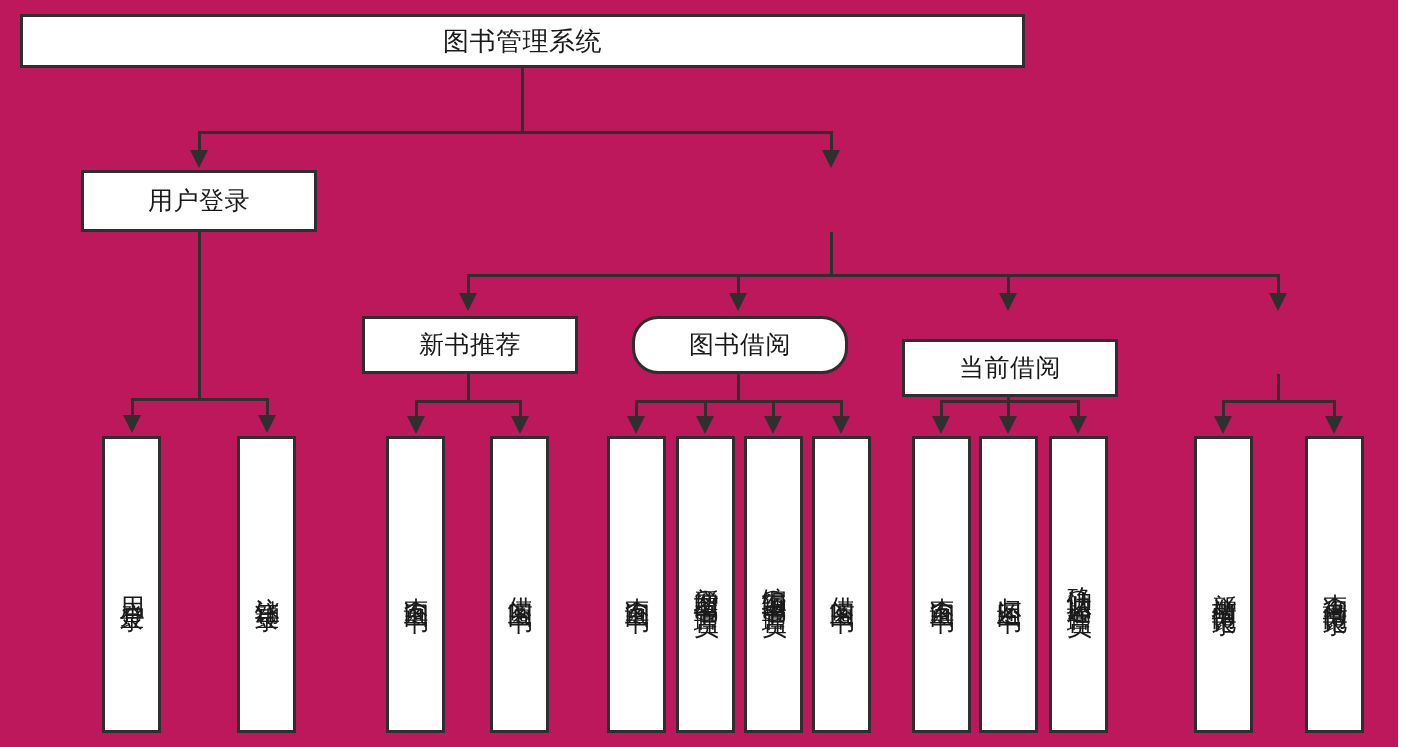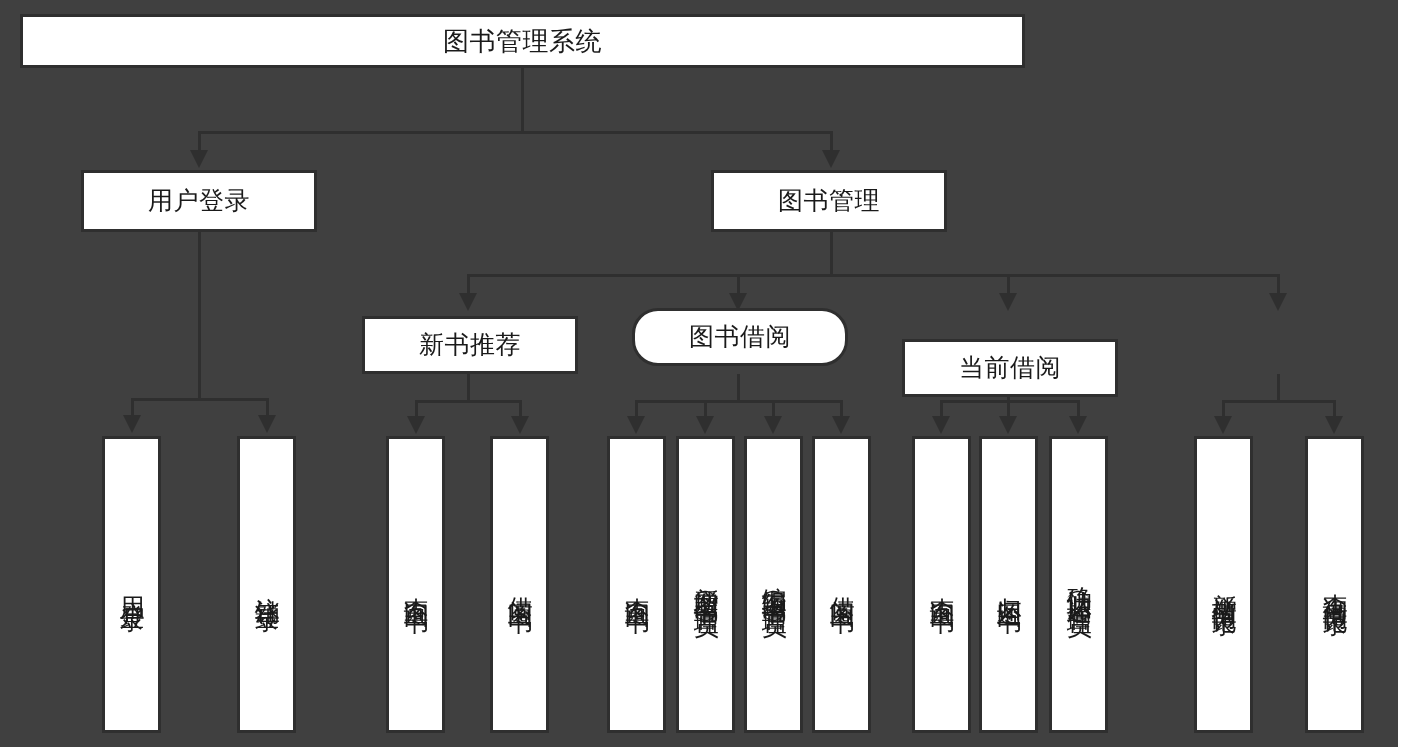--- a/index.html
+++ b/index.html
@@ -7,21 +7,21 @@
     padding: 0;
     background: #ffffff;
   }
   body {
     font-family: "DejaVu Sans", "Liberation Sans", sans-serif;
   }
   #canvas {
     position: relative;
     width: 1398px;
     height: 747px;
-    background: #404040;
+    background: #be185d;
     overflow: hidden;
   }
   
   .node {
     position: absolute;
     box-sizing: border-box;
     border: 3px solid #2f2f2f;
     background: #ffffff;
     display: flex;
     align-items: center;
@@ -147,28 +147,25 @@
   <div class="vline" style="left:1333px; top:400px; height:18px;"></div>
   <div class="arrow" style="left:1325px; top:416px;"></div>
 
   <div class="node horiz root" style="left:20px; top:14px; width:1005px; height:54px;">
     <span class="label">图书管理系统</span>
   </div>
 
   <div class="node horiz" style="left:81px; top:170px; width:236px; height:62px;">
     <span class="label">用户登录</span>
   </div>
-  <div class="node horiz" style="left:711px; top:170px; width:236px; height:62px;">
-    <span class="label">图书管理</span>
-  </div>
 
   <div class="node horiz" style="left:362px; top:316px; width:216px; height:58px;">
     <span class="label">新书推荐</span>
   </div>
-  <div class="node horiz" style="left:632px; top:308px; width:216px; height:58px;border-radius:26px;">
+  <div class="node horiz" style="left:632px; top:316px; width:216px; height:58px;border-radius:26px;">
     <span class="label">图书借阅</span>
   </div>
   <div class="node horiz" style="left:902px; top:310px; width:216px; height:58px;margin-top:29px;">
     <span class="label">当前借阅</span>
   </div>
 
   <div class="node vert" style="left:102px; top:436px; width:59px; height:297px;">
     <span class="label">用户登录</span>
   </div>
   <div class="node vert" style="left:237px; top:436px; width:59px; height:297px;">

